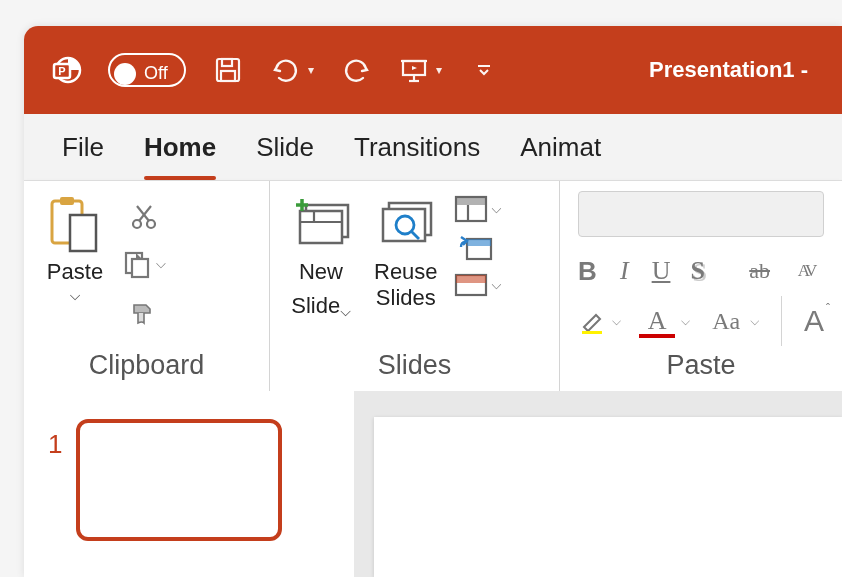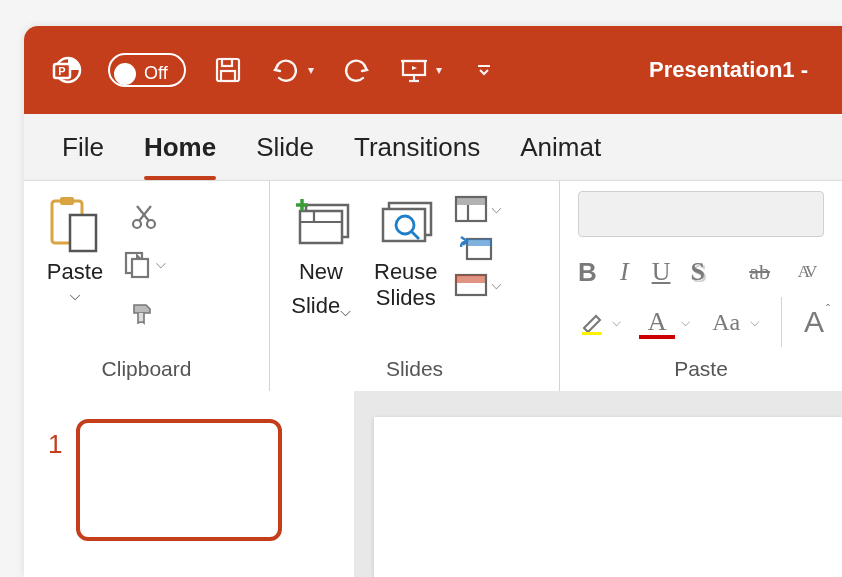--- a/index.html
+++ b/index.html
@@ -23,21 +23,21 @@
 
 .tabrow { height: 67px; background: #f3f3f3; display: flex; align-items: center; padding: 0 18px; gap: 0; border-bottom: 1px solid #e0e0e0; }
 .tab { padding: 0 20px; font-size: 26px; color: #222; height: 100%; display: flex; align-items: center; position: relative; cursor: pointer; white-space: nowrap; }
 .tab.active { font-weight: 600; }
 .tab.active::after { content: ""; position: absolute; left: 20px; right: 20px; bottom: 0; height: 4px; background: #c43e1c; border-radius: 2px; }
 
 
 .ribbon { height: 210px; background: #fff; display: flex; box-shadow: 0 3px 6px rgba(0,0,0,0.12); position: relative; }
 .group { border-right: 1px solid #d4d4d4; padding: 8px 14px 4px 14px; display: flex; flex-direction: column; }
 .group-body { flex: 1; display: flex; align-items: flex-start; gap: 10px; }
-.group-label { text-align: center; font-size: 21px; color: #555; padding: 4px 0 6px 0; position: relative; }
+.group-label { text-align: center; font-size: 27px; color: #555; padding: 4px 0 6px 0; position: relative; }
 
 .bigbtn { display: flex; flex-direction: column; align-items: center; justify-content: flex-start; gap: 4px; padding: 4px 6px; cursor: pointer; }
 .bigbtn .icon { width: 62px; height: 62px; display: flex; align-items: center; justify-content: center; }
 .bigbtn .label { font-size: 22px; color: #222; text-align: center; line-height: 1.2; display: flex; flex-direction: column; align-items: center; }
 .bigbtn .chev { font-size: 14px; color: #555; margin-top: 2px; }
 
 .smallcol { display: flex; flex-direction: column; gap: 10px; padding-top: 6px; }
 .smallbtn { width: 44px; height: 44px; display: flex; align-items: center; justify-content: center; gap: 4px; cursor: pointer; }
 .smallrow { display: flex; align-items: center; gap: 4px; }
 

